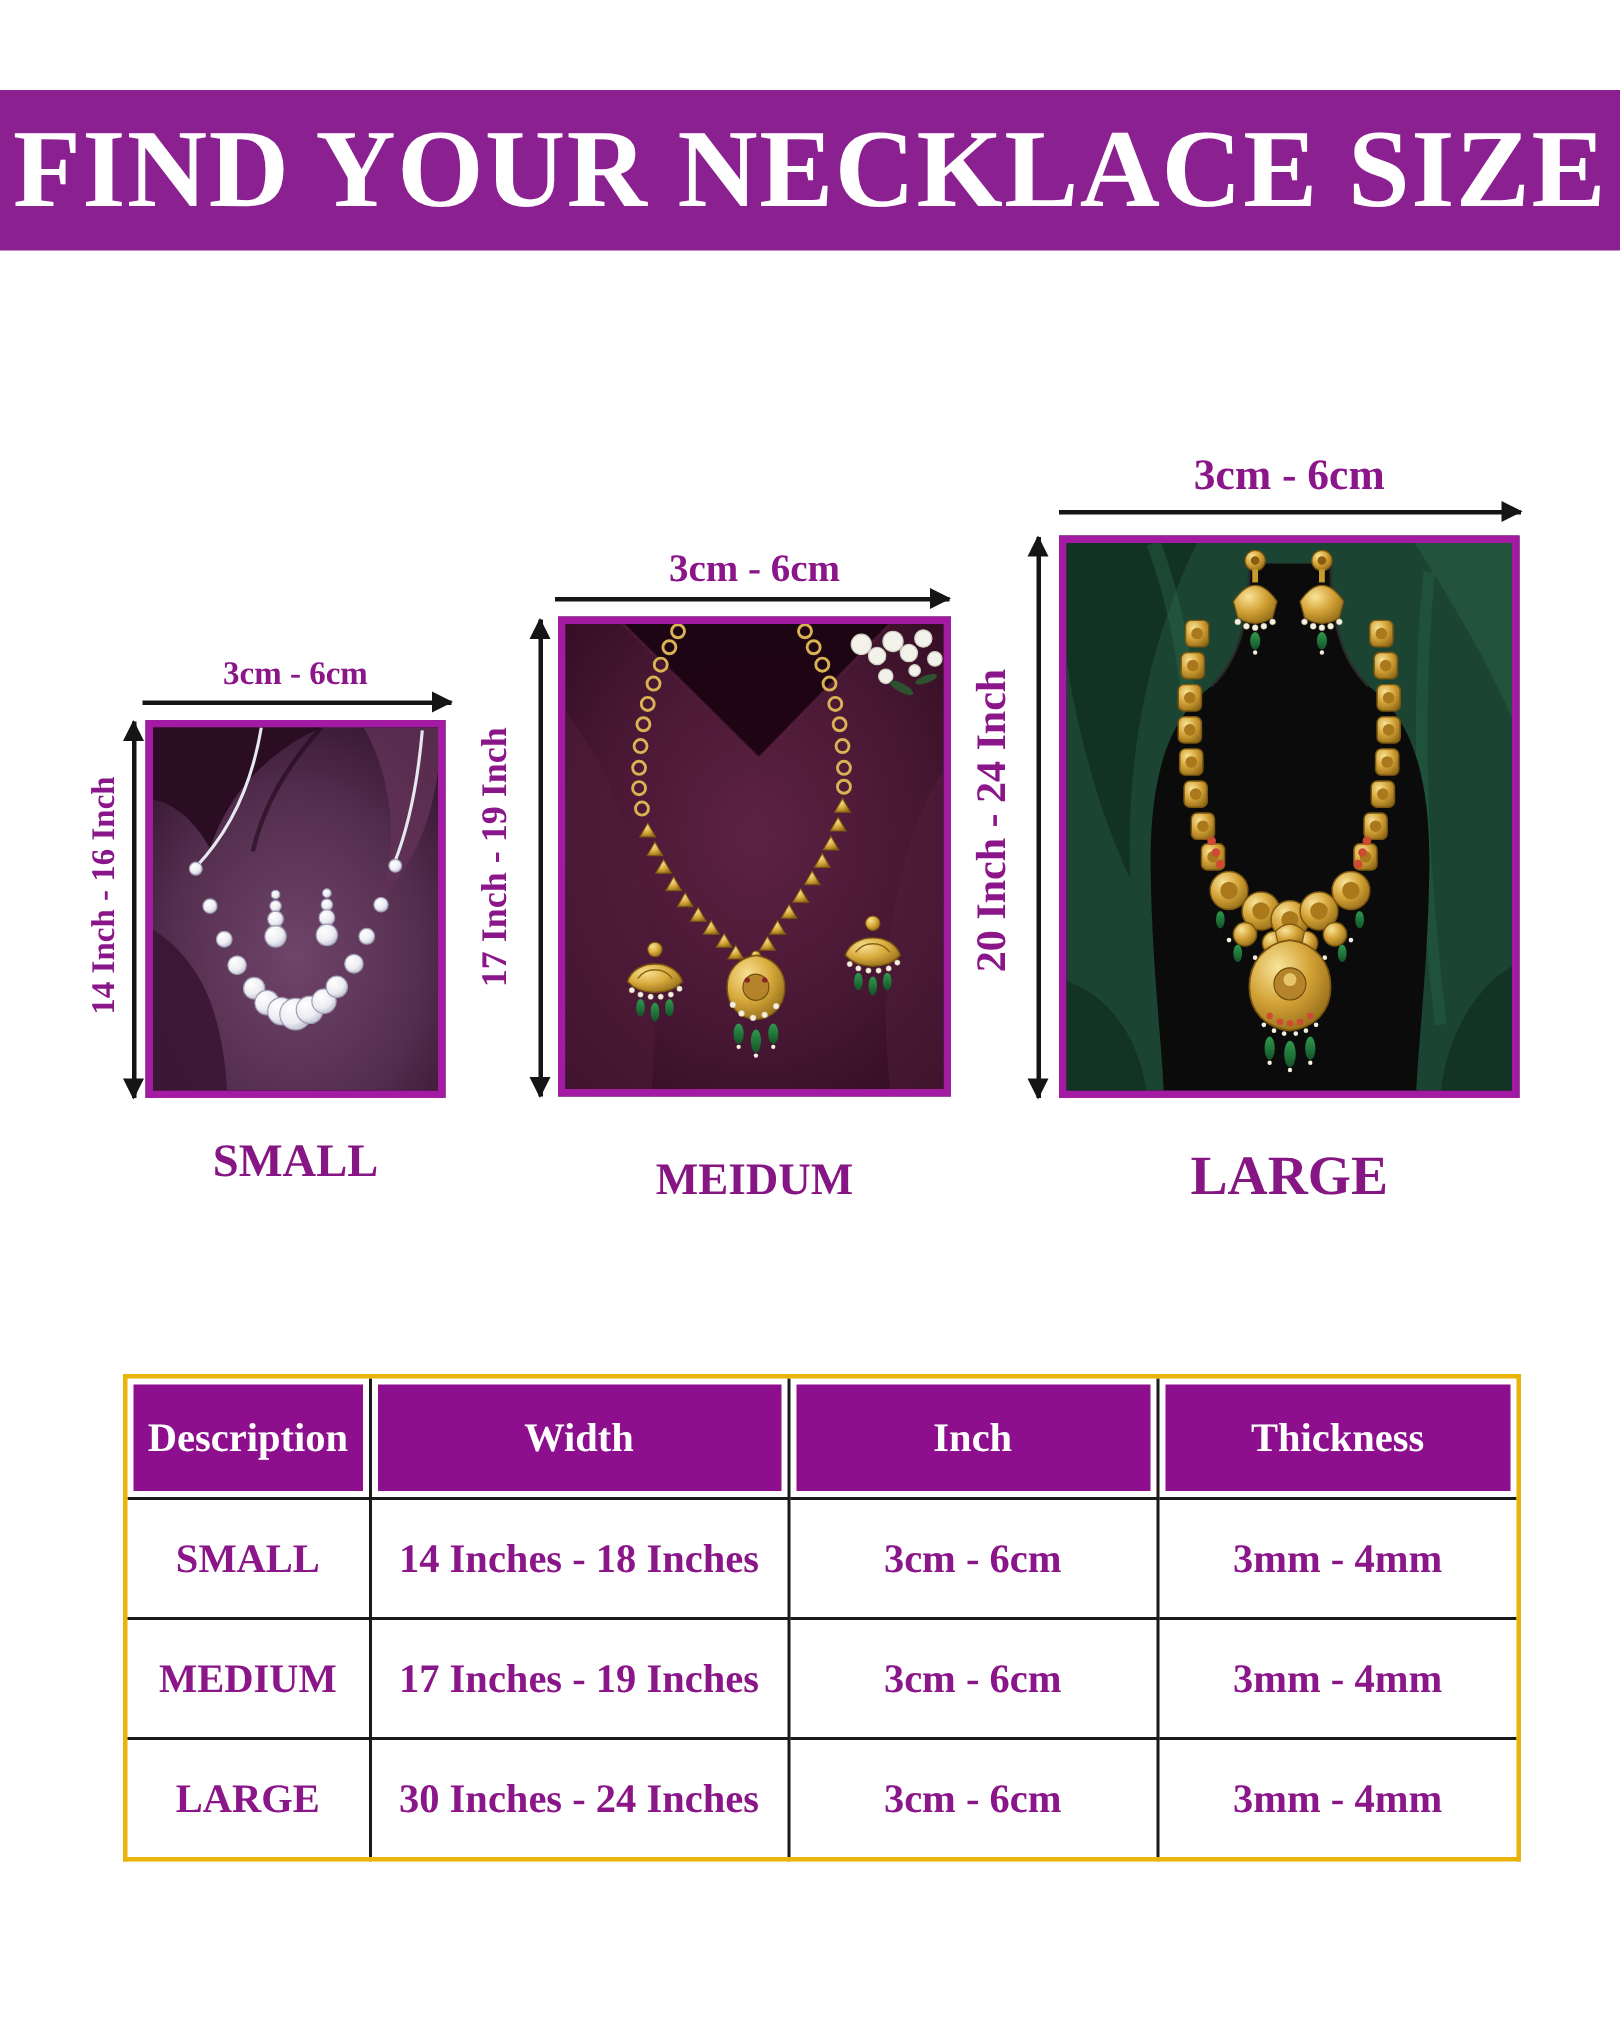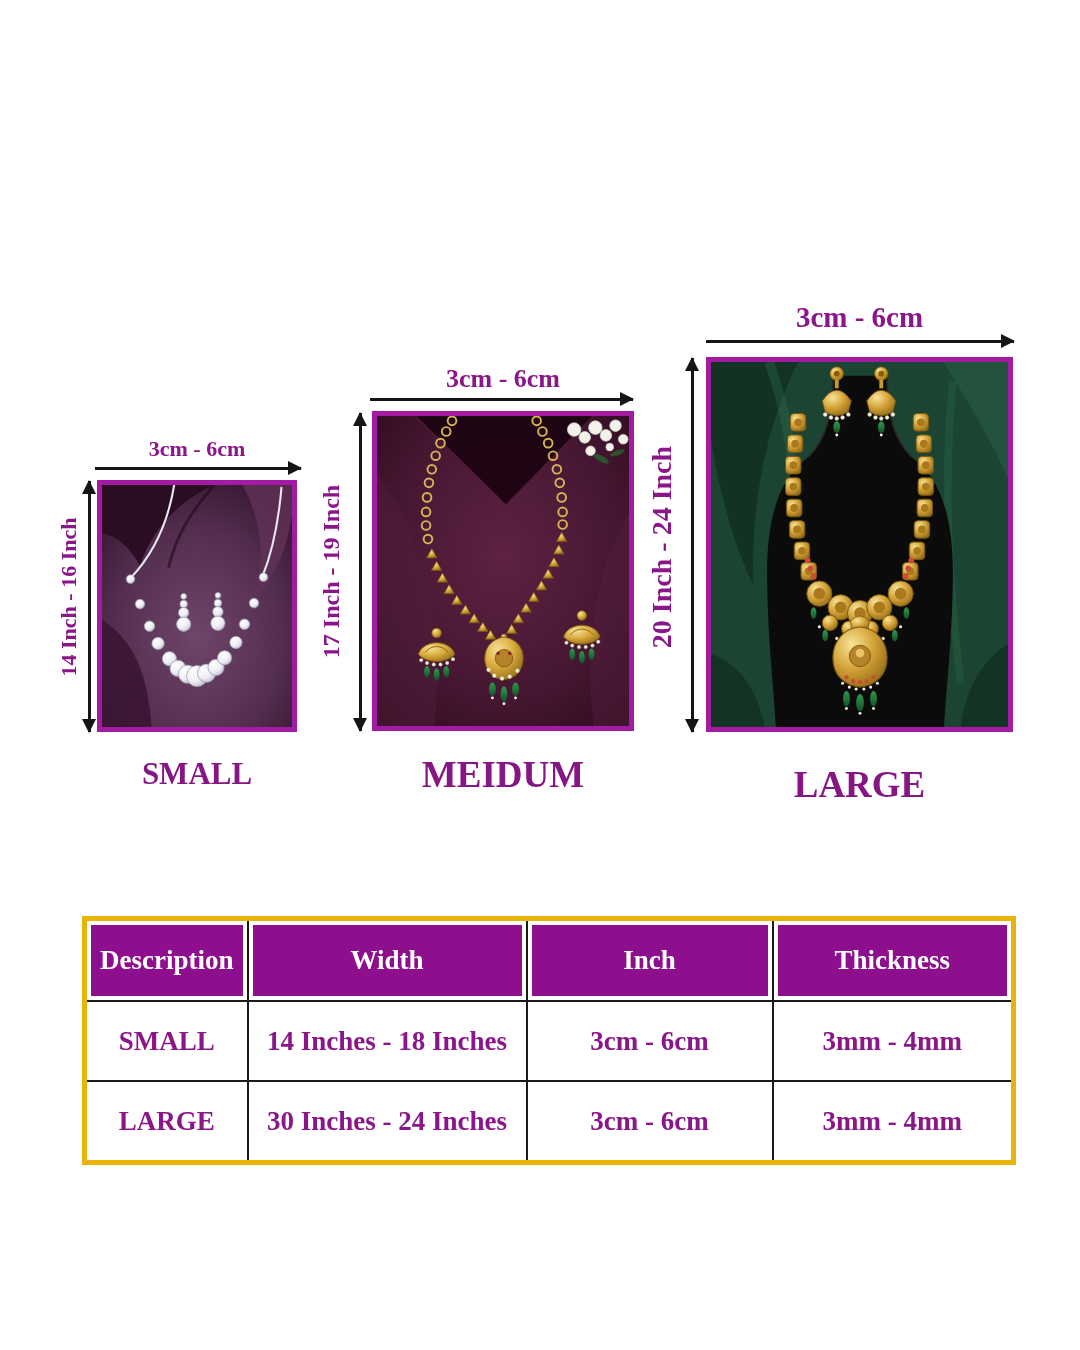--- a/index.html
+++ b/index.html
@@ -51,41 +51,44 @@
 
   .size-caption {
     position:absolute; color:#871685; font-weight:bold; text-align:center;
     white-space:nowrap;
   }
 
   
   .size-table-wrap { position:absolute; left:82px; top:916px; }
   table.size-table {
     border-collapse:collapse; table-layout:fixed; width:929px;
-    border:5px solid #eab308; background:#ffffff;
+    border:3px solid #eab308; background:#ffffff;
   }
   table.size-table th, table.size-table td {
     border:2px solid #1a1a1a; padding:0; text-align:center; vertical-align:middle;
   }
   table.size-table th { height:79px; background:#ffffff; }
   table.size-table td { height:78px; color:#8A1689; font-weight:bold; font-size:27px; }
   .thwrap {
     margin:4px; height:calc(100% - 8px); background:#8E0F8E; color:#ffffff;
     font-weight:bold; font-size:27px; display:flex; align-items:center; justify-content:center;
   }
   .col-desc  { width:163px; }
   .col-h     { width:279px; }
   .col-w     { width:246px; }
   .col-t     { width:241px; }
 </style>
 </head>
 <body>
 
 <div class="canvas">
 
+  <header class="banner">
+    <h1>FIND YOUR NECKLACE SIZE</h1>
+  </header>
 
   <section>
     <div class="dim-label" style="left:97px; top:436px; width:200px; font-size:22px;">3cm - 6cm</div>
     <div class="h-arrow" style="left:95px; top:467px; width:206px;">
         <i class="head-right"></i>
       </div>
 
     <div class="v-arrow" style="left:88px; top:481px; height:251px;">
         <i class="head-up"></i>
         <i class="head-down"></i>
@@ -324,21 +327,21 @@
               <circle cx="17" cy="13" r="1.8"></circle>
           </g>
           <g fill="url(#g-m-green)">
             <ellipse cx="-10" cy="26" rx="3" ry="6"></ellipse>
               <ellipse cx="0" cy="29" rx="3" ry="6.5"></ellipse>
               <ellipse cx="10" cy="26" rx="3" ry="6"></ellipse>
           </g>
         </g>
       </svg>
     </figure>
-    <div class="size-caption" style="left:372px; top:753px; width:262px; font-size:37px;">MEIDUM</div>
+    <div class="size-caption" style="left:372px; top:770px; width:262px; font-size:30px;">MEIDUM</div>
   </section>
 
   <section>
     <div class="dim-label" style="left:706px; top:301px; width:307px; font-size:29px;">3cm - 6cm</div>
     <div class="h-arrow" style="left:706px; top:340px; width:308px;">
         <i class="head-right"></i>
       </div>
 
     <div class="v-arrow" style="left:691px; top:358px; height:374px;">
         <i class="head-up"></i>
@@ -539,20 +542,26 @@
         </tr>
       </thead>
       <tbody>
         <tr>
           <td>SMALL</td>
           <td>14 Inches - 18 Inches</td>
           <td>3cm - 6cm</td>
           <td>3mm - 4mm</td>
         </tr>
         <tr>
+          <td>MEDIUM</td>
+          <td>17 Inches - 19 Inches</td>
+          <td>3cm - 6cm</td>
+          <td>3mm - 4mm</td>
+        </tr>
+        <tr>
           <td>LARGE</td>
           <td>30 Inches - 24 Inches</td>
           <td>3cm - 6cm</td>
           <td>3mm - 4mm</td>
         </tr>
       </tbody>
     </table>
   </div>
 
 </div>

